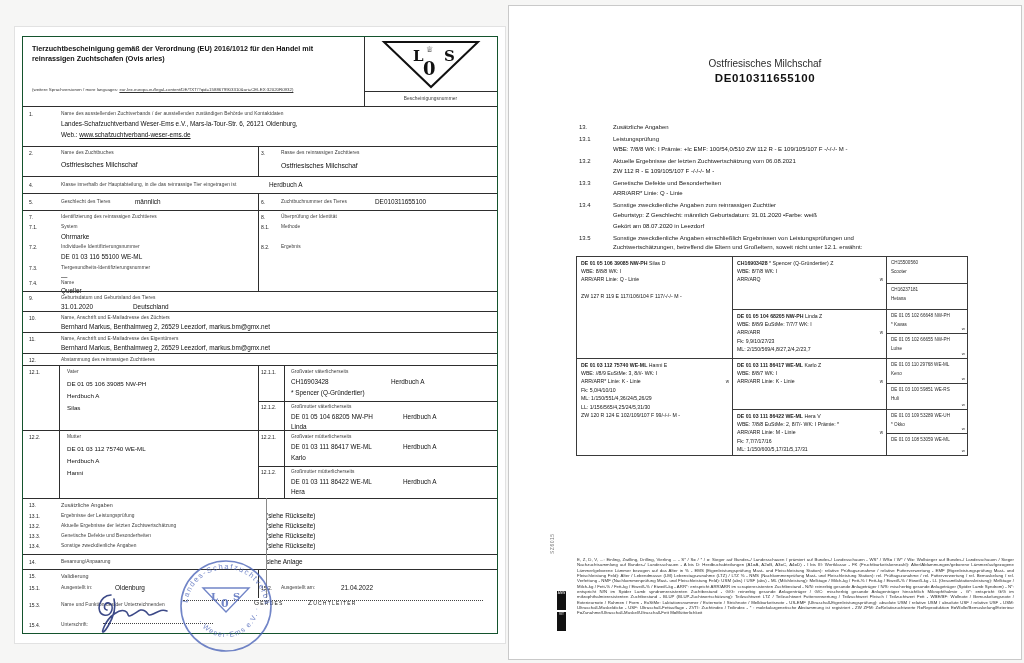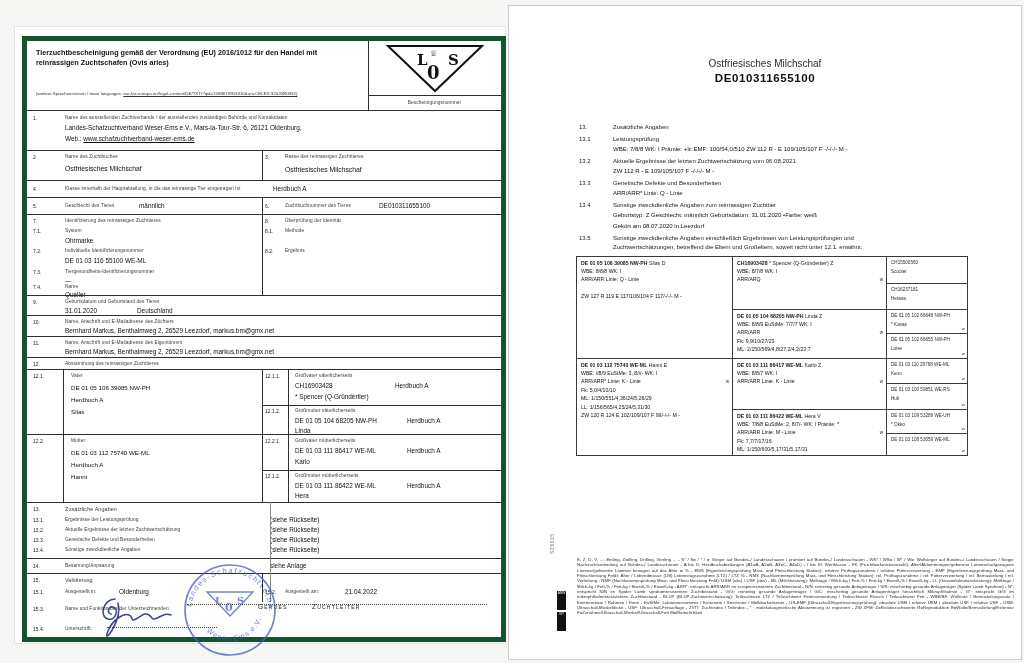--- a/index.html
+++ b/index.html
@@ -1,21 +1,21 @@
 <!DOCTYPE html>
 <html><head>
 <meta charset="utf-8">
 <style>
   html,body{margin:0;padding:0;}
   body{width:1024px;height:663px;background:#f6f6f5;position:relative;overflow:hidden;
        font-family:"Liberation Sans", sans-serif;color:#1a1a1a;}
   .abs{position:absolute;}
   .paper{position:absolute;background:#ffffff;}
   
-  #form{position:absolute;left:22px;top:36px;width:474px;height:596px;border:5px solid #14532d;background:#fff;}
+  #form{position:absolute;left:22px;top:36px;width:474px;height:596px;border:1px solid #14532d;background:#fff;}
   .row{position:absolute;left:0;width:474px;border-top:1px solid #2e2e2e;}
   .vline{position:absolute;width:1px;background:#2e2e2e;}
   .vline.faint{background:#8a8a8a;}
   .num{position:absolute;font-size:5px;color:#222;}
   .lbl{position:absolute;font-size:4.8px;color:#3a3a3a;letter-spacing:.1px;}
   .val{position:absolute;font-size:6.4px;color:#101010;}
   .val.big{font-size:6.8px;}
   .ttl{position:absolute;font-size:7.2px;font-weight:bold;line-height:9.5px;color:#111;}
   .tiny{position:absolute;font-size:4.4px;color:#333;}
   .u{text-decoration:underline;}

